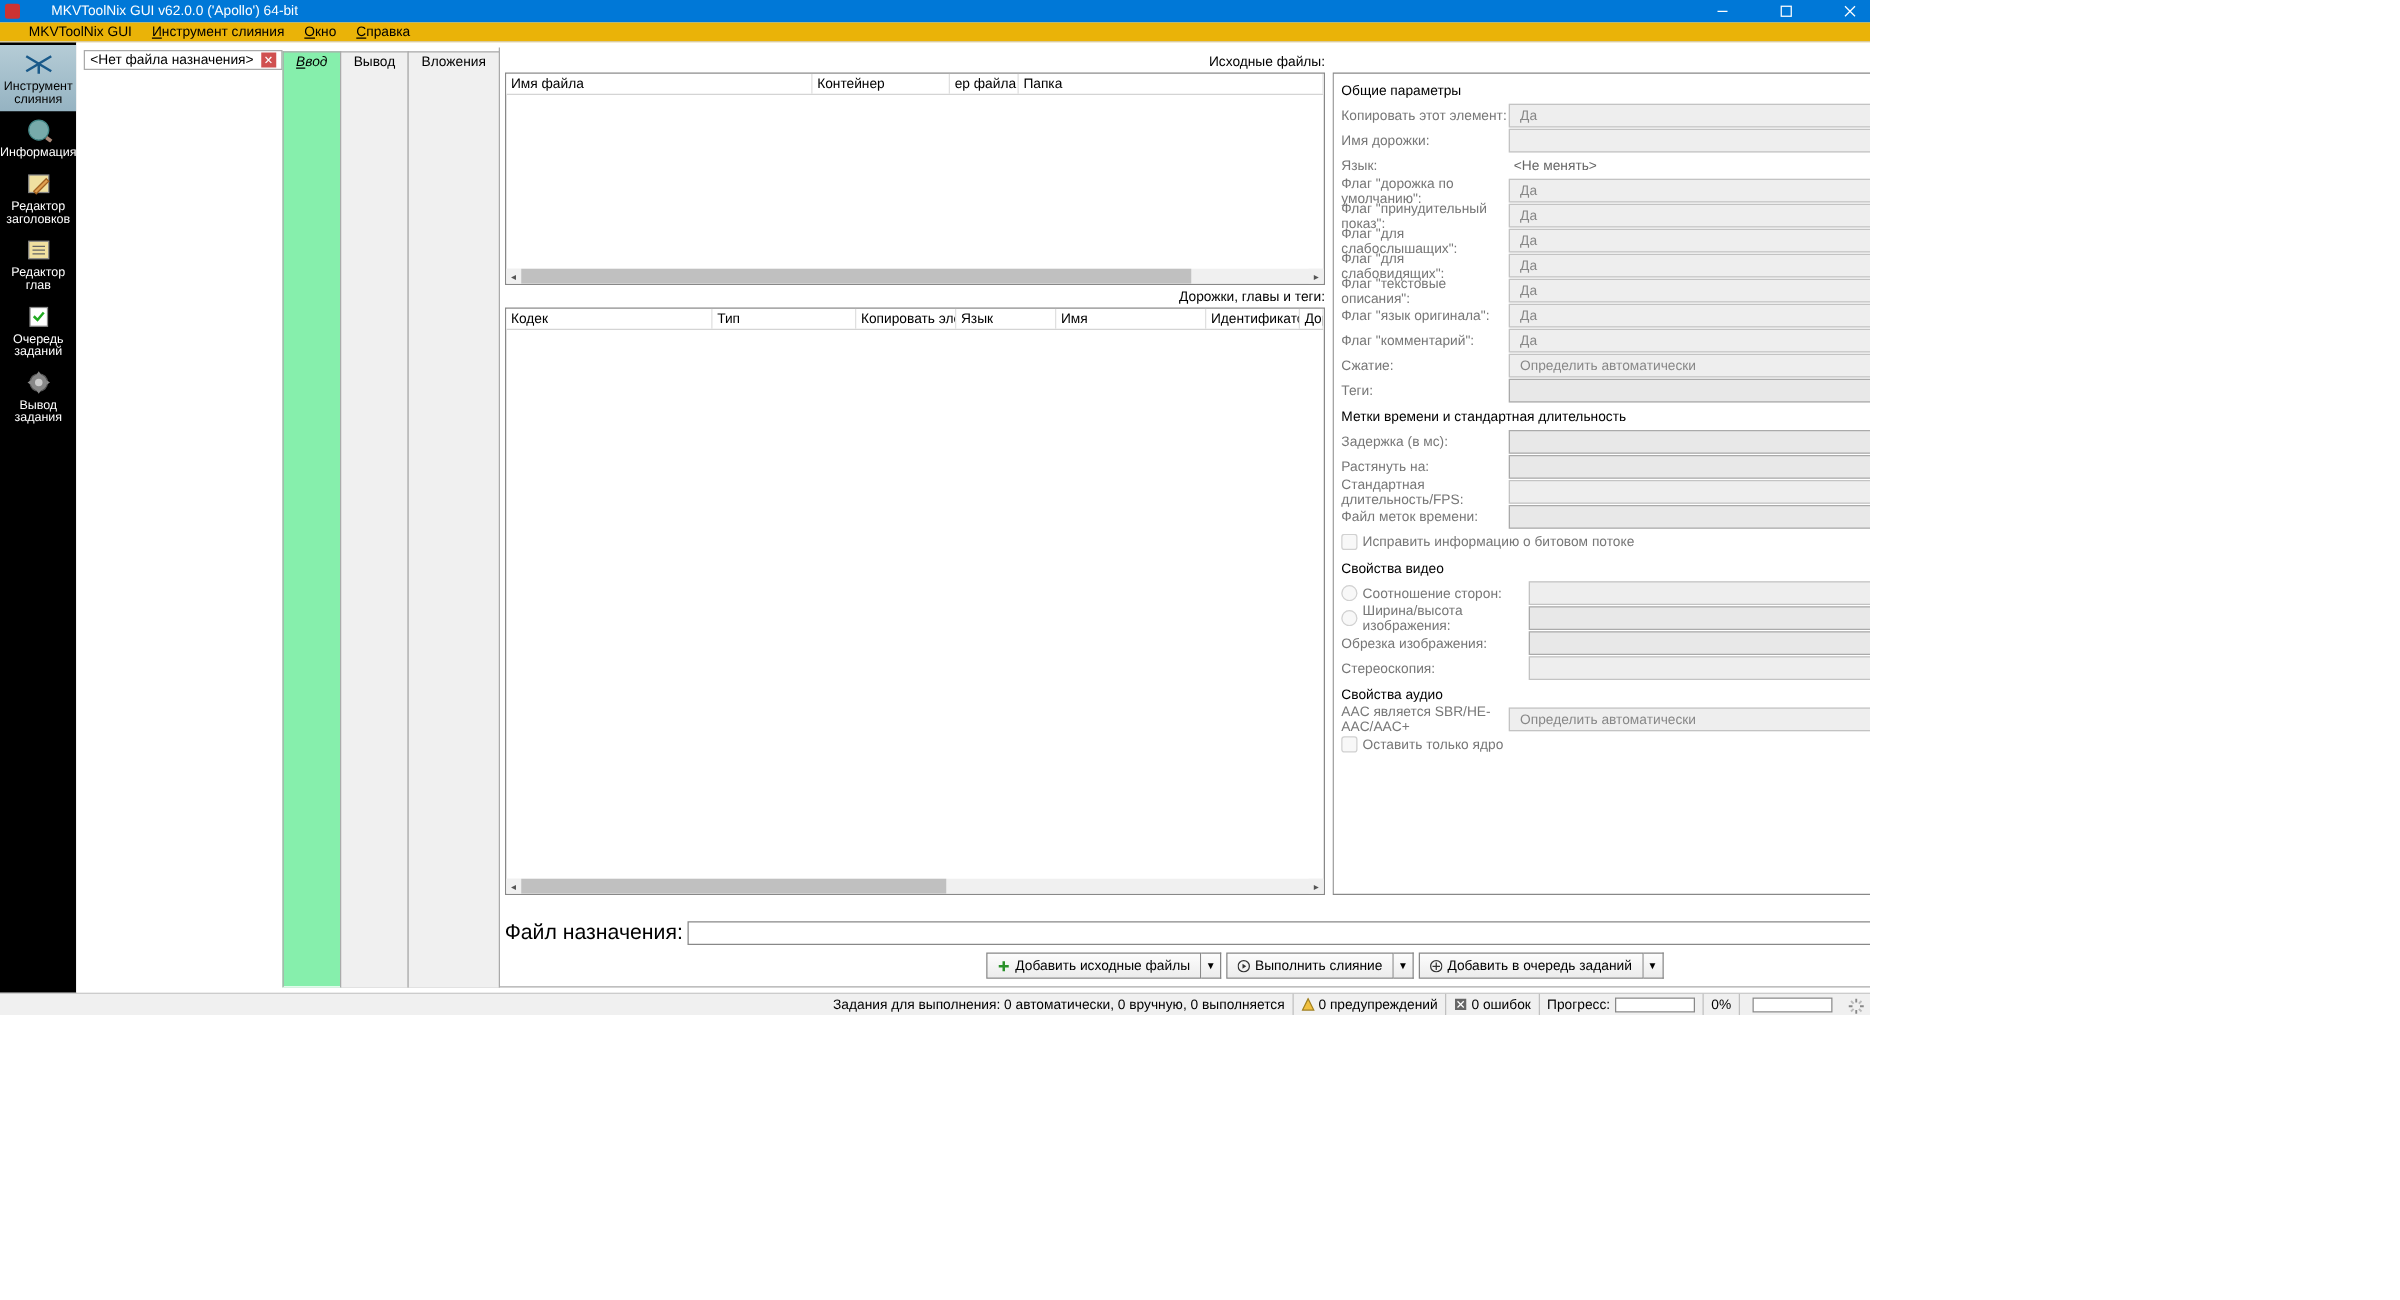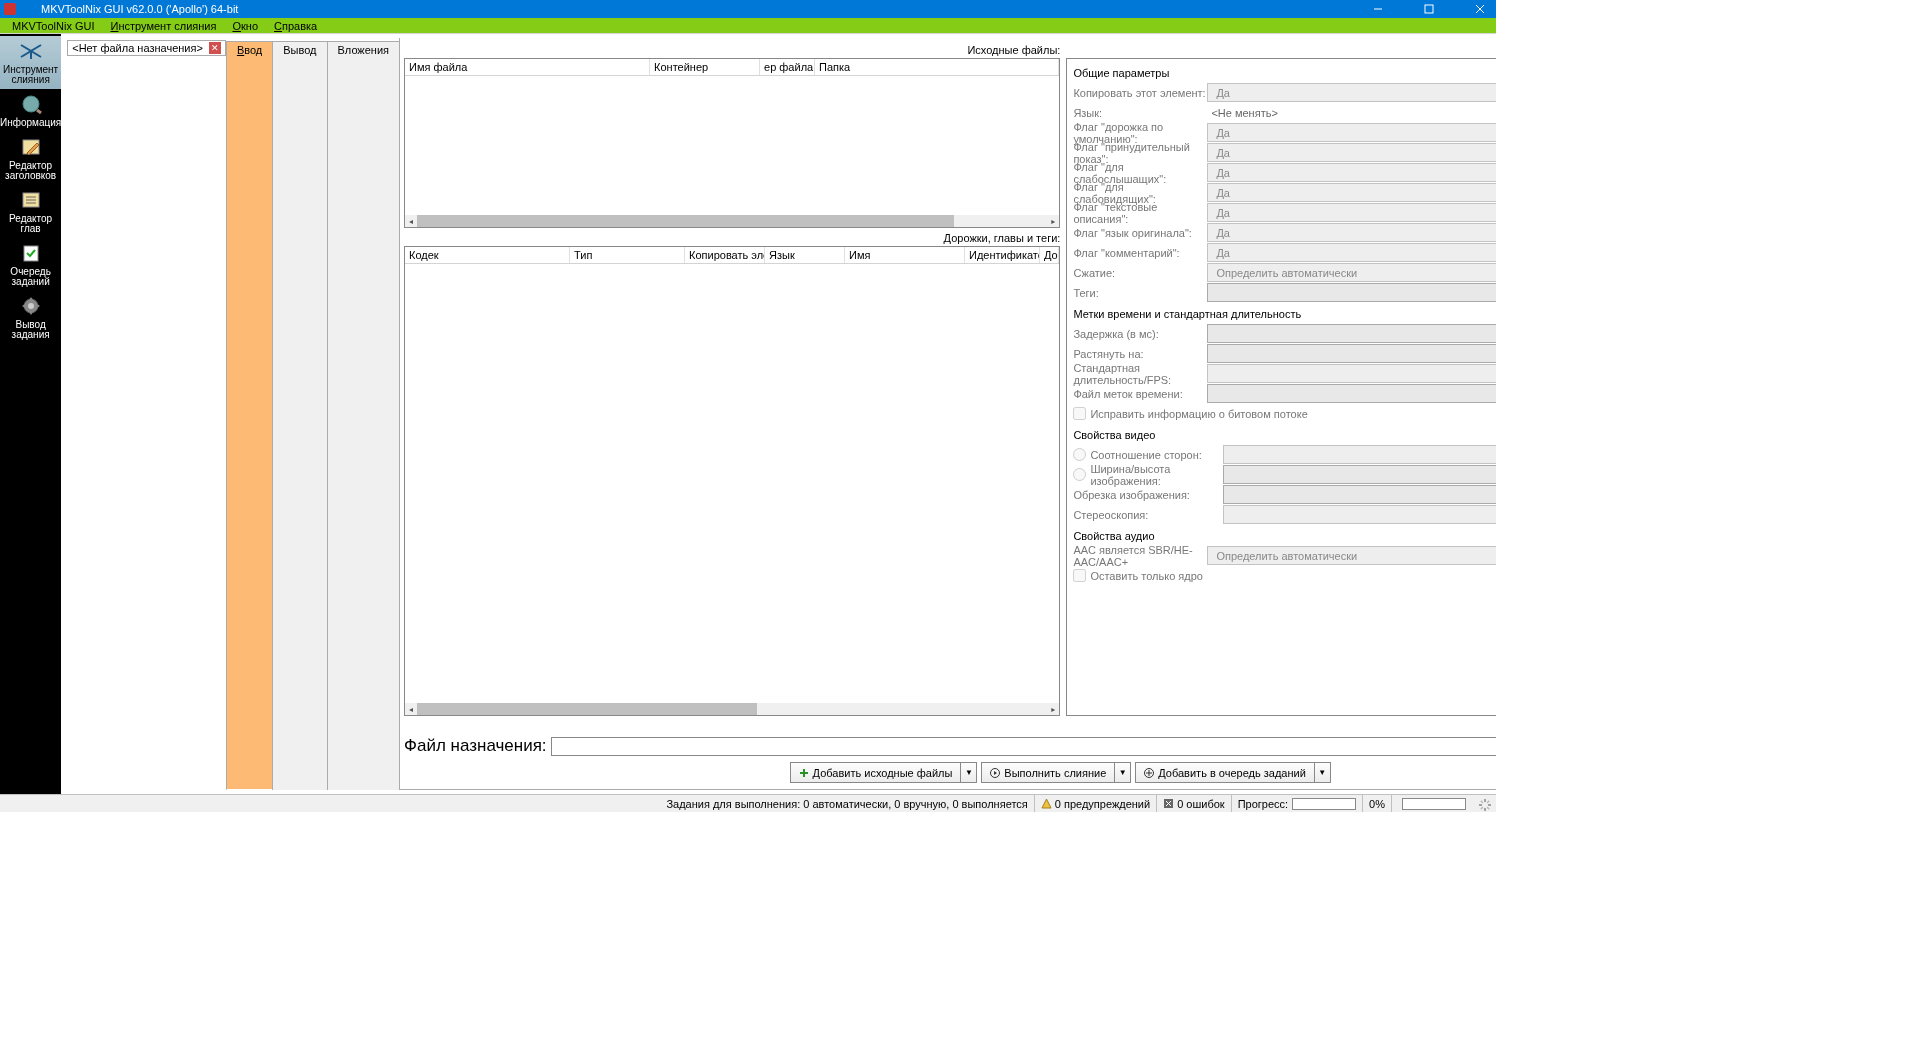--- a/index.html
+++ b/index.html
@@ -6,21 +6,21 @@
 html, body { width: 1496px; height: 812px; overflow: hidden; background: #fff; }
 
 
 .titlebar { height: 18px; background: #0078d7; color: #fff; display: flex; align-items: center; padding-left: 4px; gap: 19px; }
 .titlebar .app-icon { width: 12px; height: 12px; background: #c33; margin-right: 6px; border-radius: 2px; display: inline-block; }
 .titlebar .title { flex: 1; font-size: 11px; }
 .titlebar .winbtn { width: 32px; height: 18px; display: flex; align-items: center; justify-content: center; color: #fff; }
 .winbtn svg { width: 10px; height: 10px; }
 
 
-.menubar { height: 16px; background: #84cc16; display: flex; align-items: center; padding-left: 4px; border-bottom: 1px solid #d4d4d4; text-align: center; }
+.menubar { height: 16px; background: #eab308; display: flex; align-items: center; padding-left: 15px; border-bottom: 1px solid #d4d4d4; text-align: center; }
 .menubar .menuitem { padding: 0 8px; font-size: 11px; cursor: default; }
 .menubar .menuitem u { text-decoration: underline; }
 
 
 .main { display: flex; height: calc(812px - 18px - 16px - 18px); }
 .sidebar { width: 86px; background: #000; padding-top: 2px; }
 .sidebar .sbitem { display: flex; flex-direction: column; align-items: center; padding: 4px 0; color: #fff; font-size: 10px; text-align: center; line-height: 1; }
 .sidebar .sbitem.active { background: linear-gradient(180deg,#b5ccd6,#95b3c2); color: #000; }
 .sidebar .sbicon { width: 28px; height: 22px; margin-bottom: 3px; display: flex; align-items: center; justify-content: center; }
 .sb-label { font-size: 10px; }
@@ -28,21 +28,21 @@
 .content { flex: 1; display: flex; flex-direction: row; background: #fff; padding: 4px; }
 
 
 .filetab-row { height: 20px; display: flex; align-items: center; padding-left: 2px; }
 .filetab { border: 1px solid #aaa; padding: 1px 4px; display: flex; align-items: center; font-size: 11px; background: #fff; }
 .filetab .close-x { width: 12px; height: 12px; background: #d05050; color: #fff; display: flex; align-items: center; justify-content: center; margin-left: 6px; font-size: 9px; line-height: 1; }
 
 
 .inner-tabs { display: flex; border-bottom: 1px solid #aaa; margin-top: 2px; }
 .inner-tab { padding: 2px 10px; border: 1px solid #aaa; border-bottom: none; margin-right: -1px; background: #f0f0f0; font-size: 11px; position: relative; top: 1px; }
-.inner-tab.active { background: #fdba74; border-bottom: 1px solid #fff; }
+.inner-tab.active { background: #86efac; border-bottom: 1px solid #fff; font-style: italic; }
 
 .tab-body { flex: 1; border: 1px solid #aaa; border-top: none; display: flex; flex-direction: column; padding: 4px; overflow: hidden; }
 
 .split-h { display: flex; flex: 1; overflow: hidden; min-height: 0; }
 .pane-left { flex: 1; display: flex; flex-direction: column; overflow: hidden; min-width: 0; }
 .pane-right { width: 650px; display: flex; flex-direction: column; overflow: hidden; margin-left: 6px; }
 
 .section-label { font-size: 11px; margin: 2px 0; text-align: right; }
 
 .listview { border: 1px solid #888; background: #fff; flex: 1; overflow: hidden; position: relative; }
@@ -255,20 +255,24 @@
         </div>
 
         <div class="pane-right">
           <div class="section-label">Свойства:</div>
           <div class="props-area">
 
             <div class="props-group-title">Общие параметры</div>
             <div class="prop-row">
                 <div class="prop-label">Копировать этот элемент:</div>
                 <div class="prop-field"><select disabled=""><option>Да</option></select></div>
+              </div>
+            <div class="prop-row">
+                <div class="prop-label">Имя дорожки:</div>
+                <div class="prop-field"><select disabled=""><option></option></select></div>
               </div>
             <div class="prop-row">
                 <div class="prop-label">Язык:</div>
                 <div class="lang-display">&lt;Не менять&gt;</div>
                 <div class="prop-iconbtn">
                   <svg width="11" height="11" viewBox="0 0 11 11">
                     <path d="M1 8 L7 2 L9 4 L3 10 L1 10 Z" fill="#666"></path>
                   </svg>
                 </div>
               </div>

